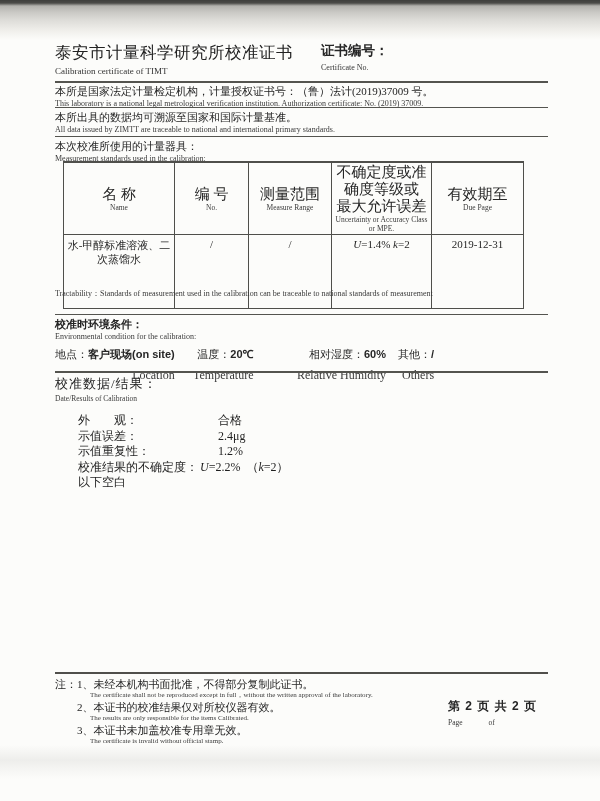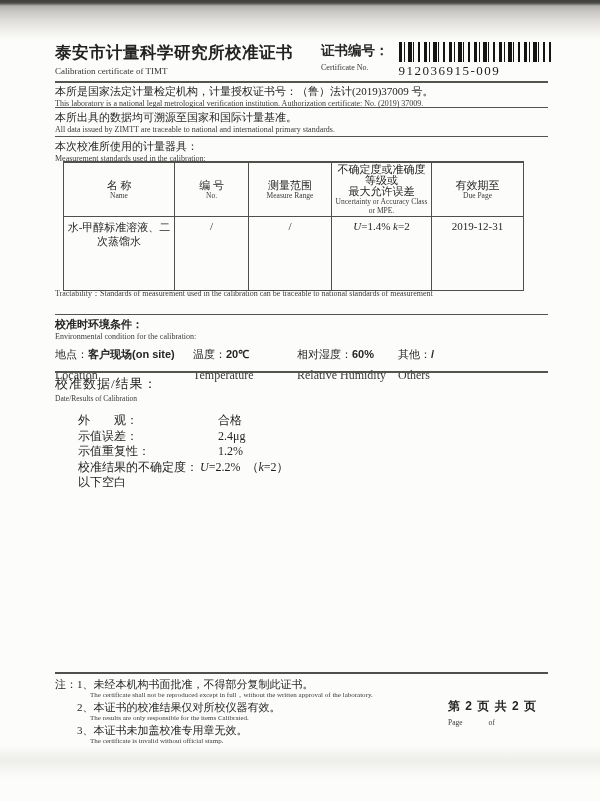--- a/index.html
+++ b/index.html
@@ -19,21 +19,21 @@
     position:absolute; top:745px; left:0; width:600px; height:34px;
     background:linear-gradient(180deg,rgba(0,0,0,0) 0%,rgba(110,110,104,0.10) 45%,
       rgba(110,110,104,0.05) 70%,rgba(0,0,0,0) 100%);
   }
   .abs { position:absolute; left:55px; width:493px; }
   .rule { height:2px; background:#54544f; }
   .rule.thin { height:1px; }
 
   
   .header { top:42px; display:flex; align-items:flex-start; }
-  .title-cn { font-family:"Liberation Sans", sans-serif; font-weight:bold;
+  .title-cn { font-family:"Liberation Sans", sans-serif; font-weight:normal;
     font-size:16.5px; letter-spacing:0.5px; color:#222; white-space:nowrap; }
   .title-en { font-size:9px; color:#333; margin-top:2px; }
   .certno-block { margin-left:28px; white-space:nowrap; }
   .certno-cn { font-family:"Liberation Sans", sans-serif; font-weight:bold; font-size:13.5px; }
   .certno-en { font-size:8px; margin-top:3px; color:#333; }
   .barcode-block { margin-left:10px; }
   .barcode {
     width:152px; height:20px;
     background:repeating-linear-gradient(90deg,
       #141414 0 3px, #fcfcfa 3px 5px, #141414 5px 6px, #fcfcfa 6px 9px,
@@ -47,21 +47,21 @@
   .bold { font-weight:bold; }
 
   
   table { border-collapse:collapse; table-layout:fixed; }
   .std-table { top:161px; left:63px; width:460px; }
   .std-table td, .std-table th {
     border:1px solid #4f4f4b; text-align:center; vertical-align:middle;
     padding:1px 2px; font-weight:normal;
   }
   .std-table { border-top:2px solid #4f4f4b; }
-  .th-cn { font-size:11px; line-height:11px;text-align:center; }
+  .th-cn { font-size:15px; line-height:17px;text-align:center; }
   .th-en { font-size:7.5px; line-height:9px; color:#3a3a3a; }
   .std-row td { height:74px; vertical-align:top; padding-top:3px; font-size:11px; }
   .name-cell { font-size:11.5px; line-height:14px;margin-top:12px; }
   .ital { font-style:italic; }
 
   
   .env-row { height:24px; }
   .env-group { position:absolute; top:0; white-space:nowrap; }
   .env-label { font-size:11px; }
   .env-value { font-family:"Liberation Sans", sans-serif; font-weight:bold; font-size:11px; }
@@ -97,24 +97,20 @@
 
   <div class="abs header">
     <div class="title-block">
       <div class="title-cn">泰安市计量科学研究所校准证书</div>
       <div class="title-en">Calibration certificate of TIMT</div>
     </div>
     <div class="certno-block">
       <div class="certno-cn">证书编号：</div>
       <div class="certno-en">Certificate No.</div>
     </div>
-    <div class="barcode-block">
-      <div class="barcode"></div>
-      <div class="barcode-num">912036915-009</div>
-    </div>
   </div>
 
   <div class="abs rule" style="top:81px;"></div>
 
   <div class="abs" style="top:85px;">
     <div class="cn">本所是国家法定计量检定机构，计量授权证书号：（鲁）法计(2019)37009 号。</div>
     <div class="en">This laboratory is a national legal metrological verification institution. Authorization certificate: No. (2019) 37009.</div>
   </div>
 
   <div class="abs rule thin" style="top:107px;"></div>
@@ -178,21 +174,21 @@
     <div class="en">Tractability：Standards of measurement used in the calibration can be traceable to national standards of measurement</div>
   </div>
 
   <div class="abs rule thin" style="top:314px;"></div>
 
   <div class="abs" style="top:318px;">
     <div class="cn bold">校准时环境条件：</div>
     <div class="en">Environmental condition for the calibration:</div>
   </div>
 
-  <div class="abs env-row" style="top:344px;">
+  <div class="abs env-row" style="top:344px;text-align:right;">
     <div class="env-group" style="left:0;">
       <div><span class="env-label">地点：</span><span class="env-value">客户现场(on site)</span></div>
       <div class="env-en">Location</div>
     </div>
     <div class="env-group" style="left:138px;">
       <div><span class="env-label">温度：</span><span class="env-value">20℃</span></div>
       <div class="env-en">Temperature</div>
     </div>
     <div class="env-group" style="left:242px;">
       <div><span class="env-label">相对湿度：</span><span class="env-value">60%</span></div>

